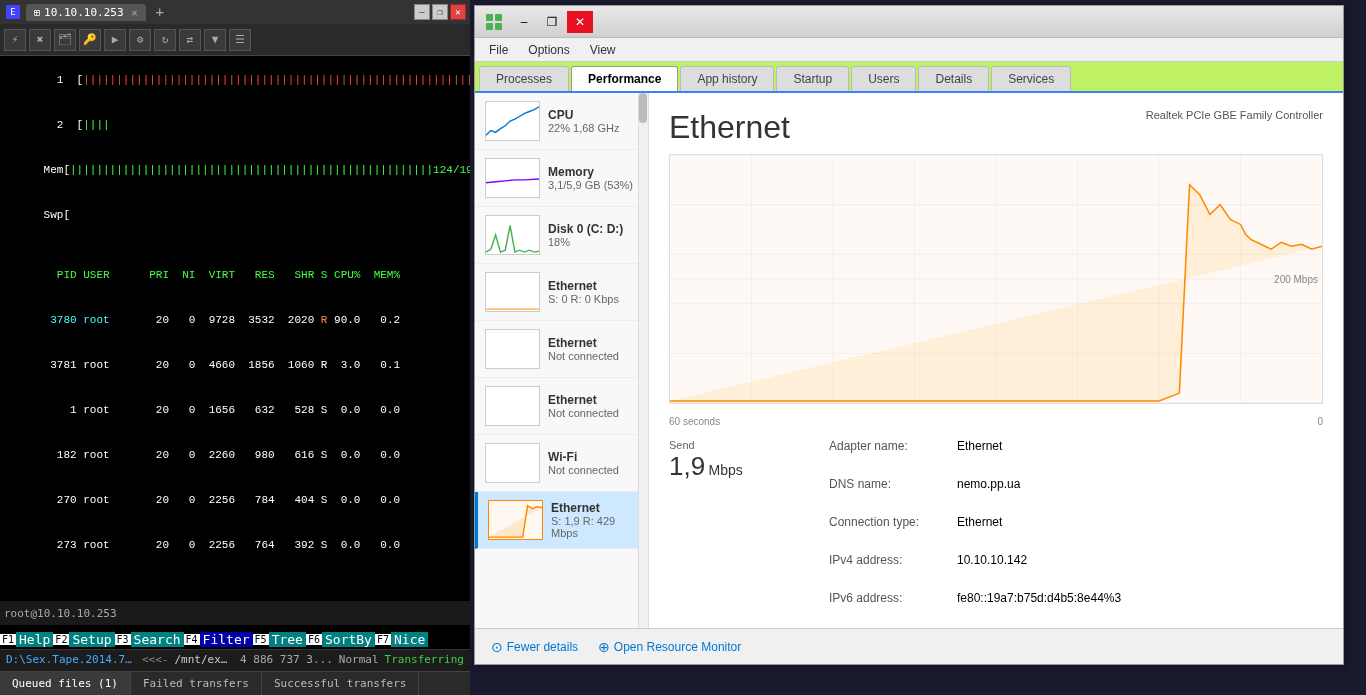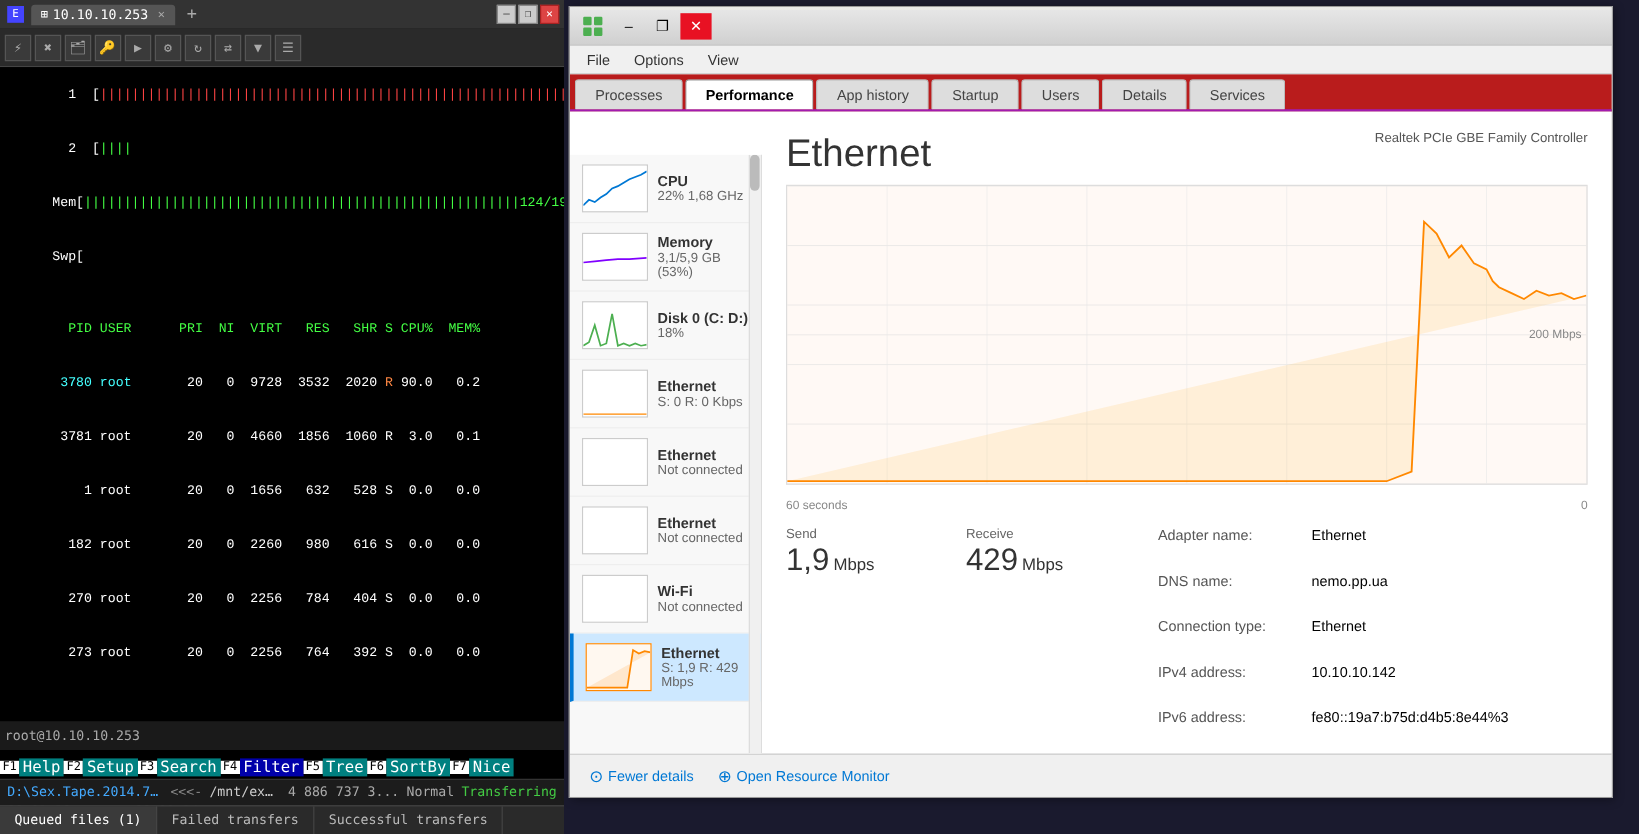--- a/index.html
+++ b/index.html
@@ -248,22 +248,22 @@
     }
     .tm-menu-item {
       padding: 2px 8px;
       font-size: 12px;
       color: #333;
       cursor: pointer;
     }
 
     .tm-tabs {
       display: flex;
-      background: #b91c1c;
-      border-bottom: 2px solid #a21caf;
+      background: #bef264;
+      border-bottom: 2px solid #3b82f6;
       padding-top: 4px;
       padding-left: 4px;
     }
     .tm-tab {
       padding: 5px 16px;
       font-size: 12px;
       color: #444;
       cursor: pointer;
       background: #ddd;
       border: 1px solid #bbb;
@@ -282,25 +282,24 @@
 
     .tm-body {
       display: flex;
       flex: 1;
       overflow: hidden;
       background: #fff;
     }
 
     
     .tm-sidebar {
-      width: 160px;
+      width: 174px;
       background: #f8f8f8;
       border-right: 1px solid #ddd;
       overflow-y: auto;
-      margin-top: 36px;
     }
     .sidebar-item {
       padding: 8px 10px;
       border-bottom: 1px solid #eee;
       cursor: pointer;
       display: flex;
       gap: 8px;
       align-items: center;
     }
     .sidebar-item.active { background: #cde8ff; border-left: 3px solid #0078d4; }
@@ -756,27 +755,20 @@
       </div>
 
       <div style="display:flex;gap:20px;align-items:flex-start;">
 
         <div>
           <div style="display:flex;gap:30px;">
             <div class="stat-block">
               <div class="stat-label">Send</div>
               <div>
                 <span class="stat-value">1,9</span>
-                <span class="stat-unit"> Mbps</span>
-              </div>
-            </div>
-            <div class="stat-block">
-              <div class="stat-label">Receive</div>
-              <div>
-                <span class="stat-value">429</span>
                 <span class="stat-unit"> Mbps</span>
               </div>
             </div>
           </div>
         </div>
 
         <div class="ethernet-details" style="margin-left:20px;gap:24px;">
           <div class="detail-row">
             <span class="detail-key">Adapter name:</span>
             <span class="detail-val">Ethernet</span>

